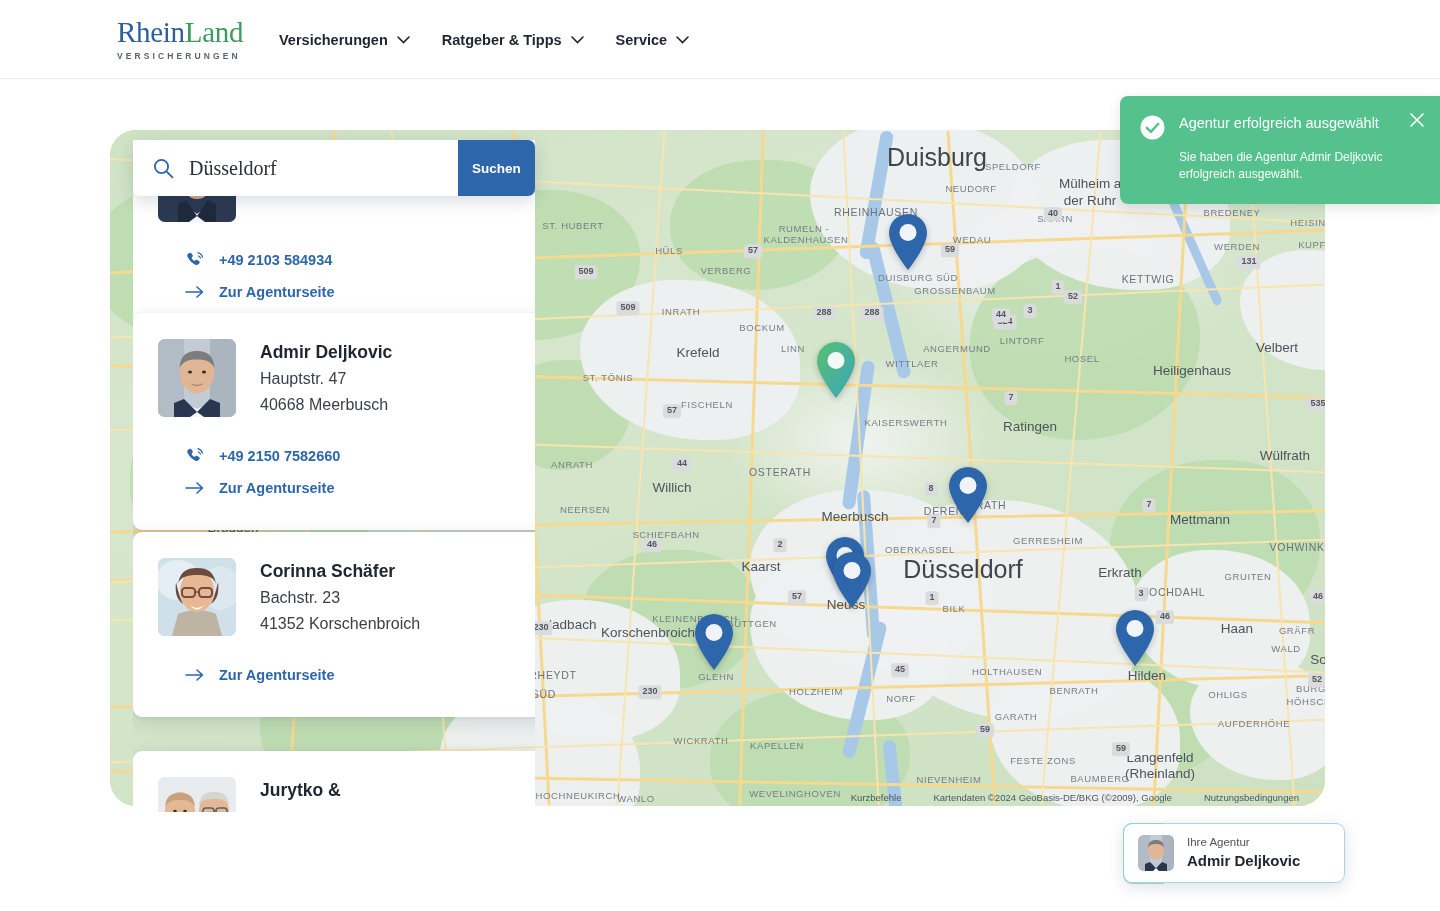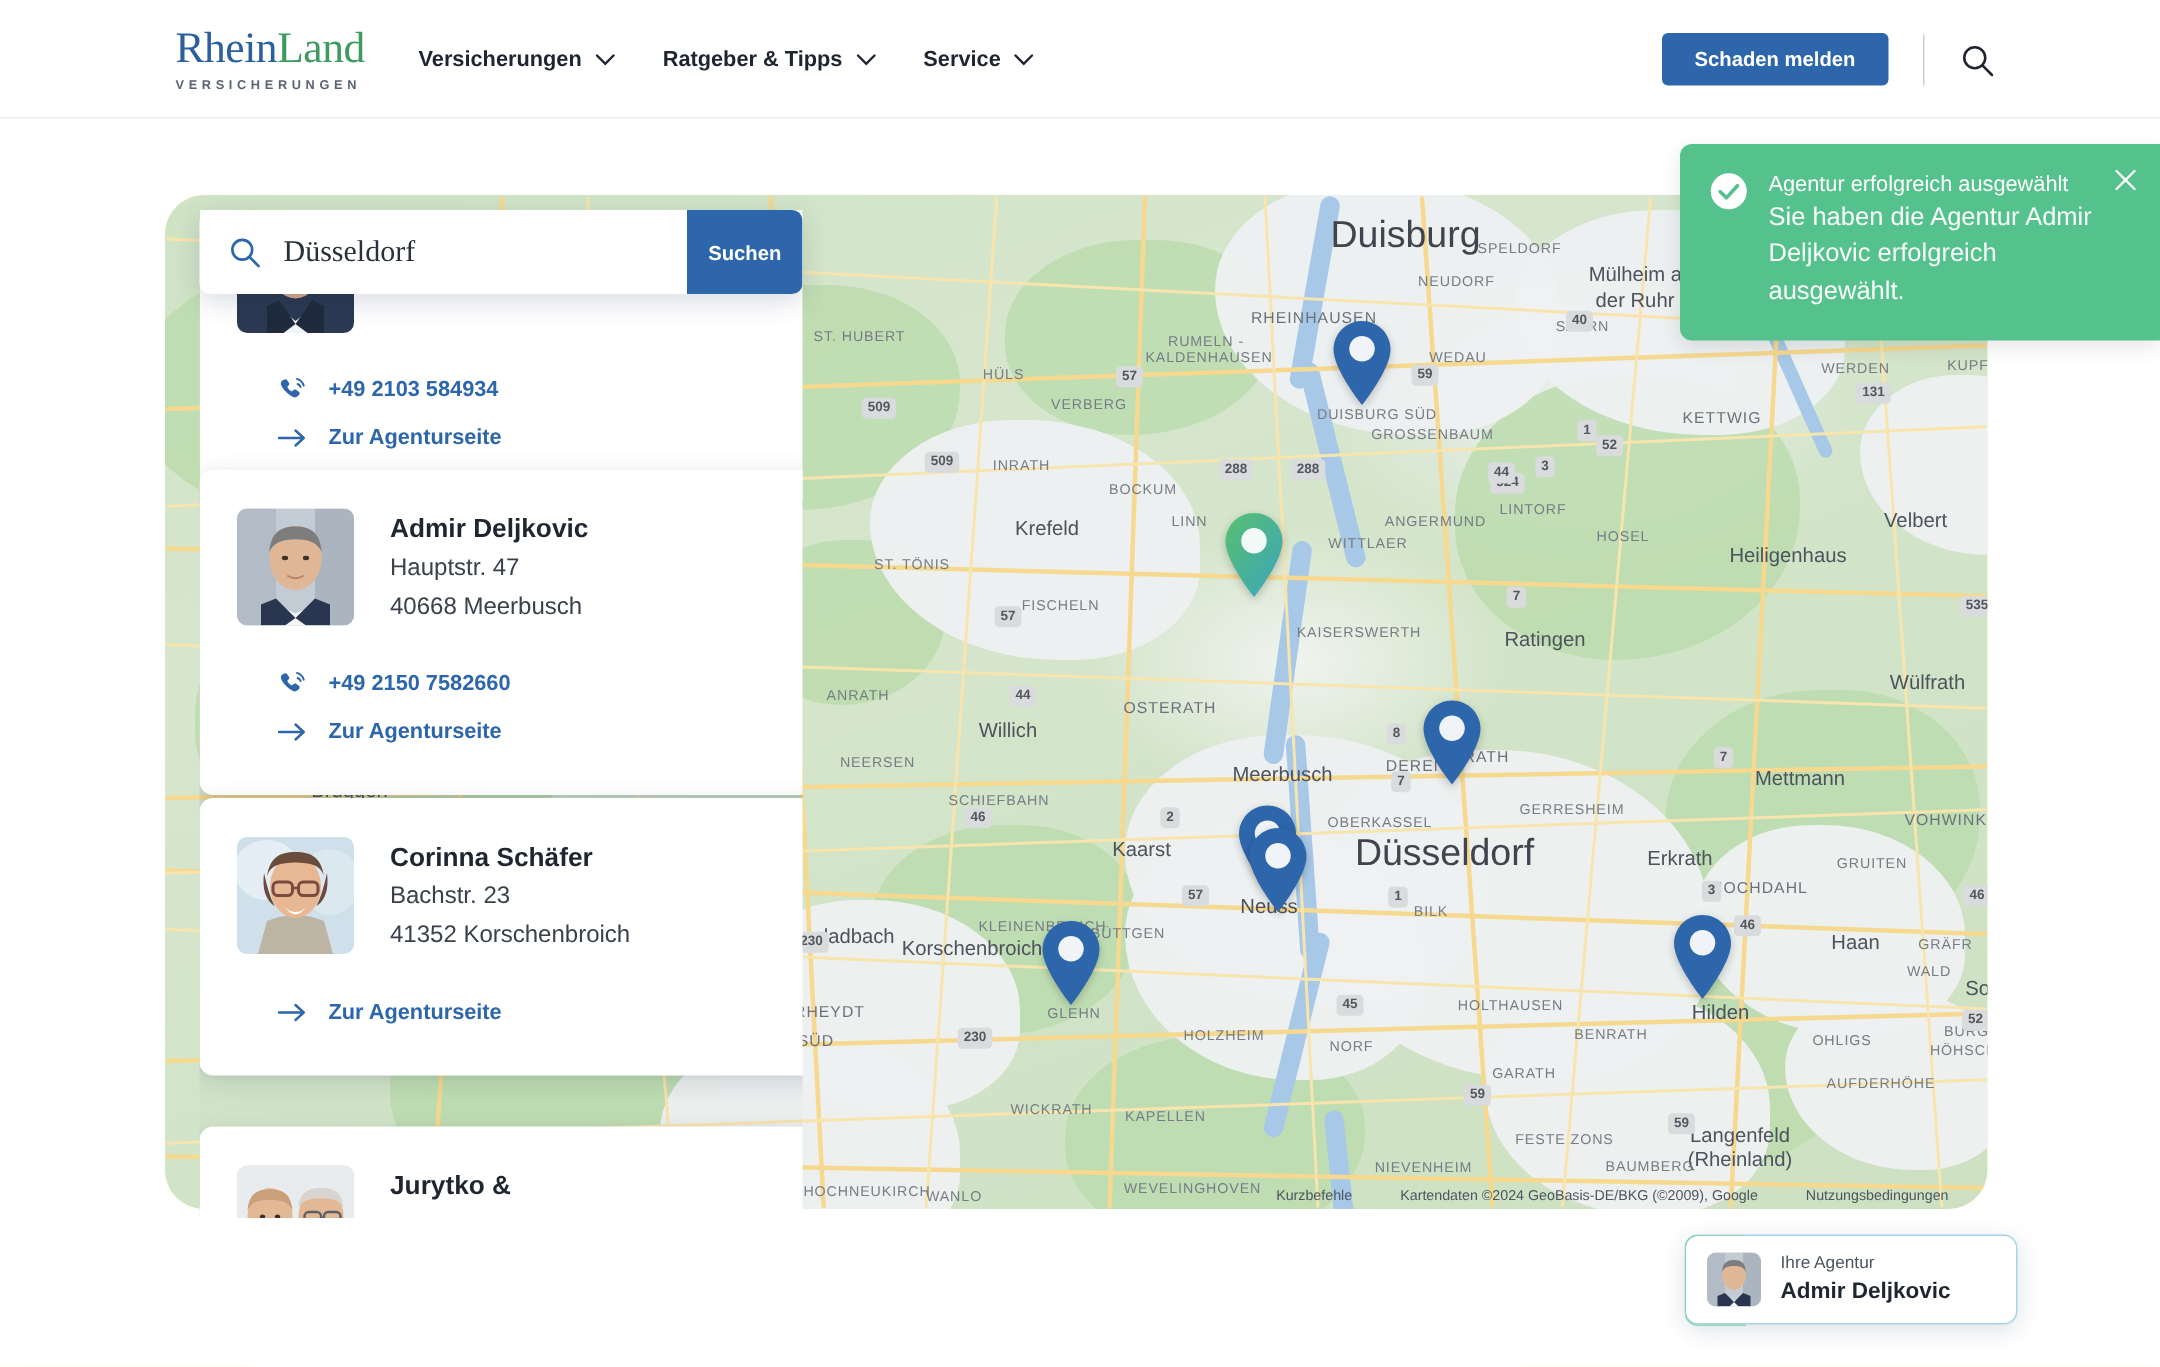--- a/index.html
+++ b/index.html
@@ -56,21 +56,21 @@
   }
   .hdr-divider { width: 1px; height: 34px; background: #c9ced6; margin: 0 23px; }
   .search-icon-btn { width: 24px; height: 24px; cursor: pointer; display: block; }
 
   
   .map-wrap {
     position: absolute; left: 110px; top: 130px;
     width: 1215px; height: 676px;
     border-radius: 26px;
     overflow: hidden;
-    background: #fef9c3;
+    background: #bef264;
     z-index: 5;
   }
   .map-canvas { position: absolute; inset: 0; }
   .map-bg {
     position: absolute; inset: 0;
     background:
       radial-gradient(ellipse 230px 150px at 18% 72%, #eef2ee 0%, rgba(238,242,238,0) 70%),
       radial-gradient(ellipse 200px 130px at 62% 46%, #f0f3ef 0%, rgba(240,243,239,0) 70%),
       radial-gradient(ellipse 260px 160px at 78% 20%, #eceff0 0%, rgba(236,239,240,0) 70%),
       linear-gradient(160deg, #cfe3c5 0%, #d6e6cd 30%, #d2e4c8 60%, #cde1c2 100%);
@@ -187,21 +187,21 @@
     width: 320px; min-height: 84px;
     background: #55c18c; color: #ffffff;
     border-radius: 8px 0 0 8px;
     padding: 18px 20px 20px 20px;
     display: flex; gap: 14px;
     box-shadow: 0 4px 14px rgba(0,0,0,.10);
     z-index: 60;
   }
   .toast-check { width: 25px; height: 25px; flex: 0 0 25px; display: block; margin-top: 1px; }
   .toast-title { font-size: 14.5px; font-weight: 400; line-height: 1.3; padding-right: 22px; }
-  .toast-body  { font-size: 17px; font-weight: 400; line-height: 1.45; margin-top: 0; opacity: .97; }
+  .toast-body  { font-size: 12px; font-weight: 400; line-height: 1.45; margin-top: 16px; opacity: .97; }
   .toast-close {
     position: absolute; right: 16px; top: 17px;
     width: 14px; height: 14px; cursor: pointer; display:block;
   }
 
   
   .agency-badge {
     position: absolute; right: 95px; bottom: 28px;
     width: 222px; height: 60px;
     background: #ffffff;
@@ -258,30 +258,20 @@
       <div class="nav-item">
         <span>Service</span>
         <span class="chev">
             <svg viewBox="0 0 13 8">
               <path d="M1 1l5.5 5.5L12 1" fill="none" stroke="#1e2530" stroke-width="1.6" stroke-linecap="round"></path>
             </svg>
           </span>
       </div>
     </nav>
 
-    <div class="header-right">
-      <button class="btn-primary">Schaden melden</button>
-      <div class="hdr-divider"></div>
-      <span class="search-icon-btn">
-        <svg viewBox="0 0 24 24">
-            <circle cx="10.5" cy="10.5" r="7" fill="none" stroke="#1e2530" stroke-width="1.7"></circle>
-            <path d="M15.6 15.6L22 22" stroke="#1e2530" stroke-width="1.7" stroke-linecap="round"></path>
-          </svg>
-      </span>
-    </div>
   </div>
 
   <div class="map-wrap">
     <div class="map-canvas">
       <div class="map-bg"></div>
 
       <div>
         <div class="forest" style="left:-20px;  top:40px;  width:300px; height:180px;"></div>
         <div class="forest" style="left:20px;   top:250px; width:260px; height:200px;"></div>
         <div class="forest" style="left:330px;  top:60px;  width:200px; height:150px;"></div>

